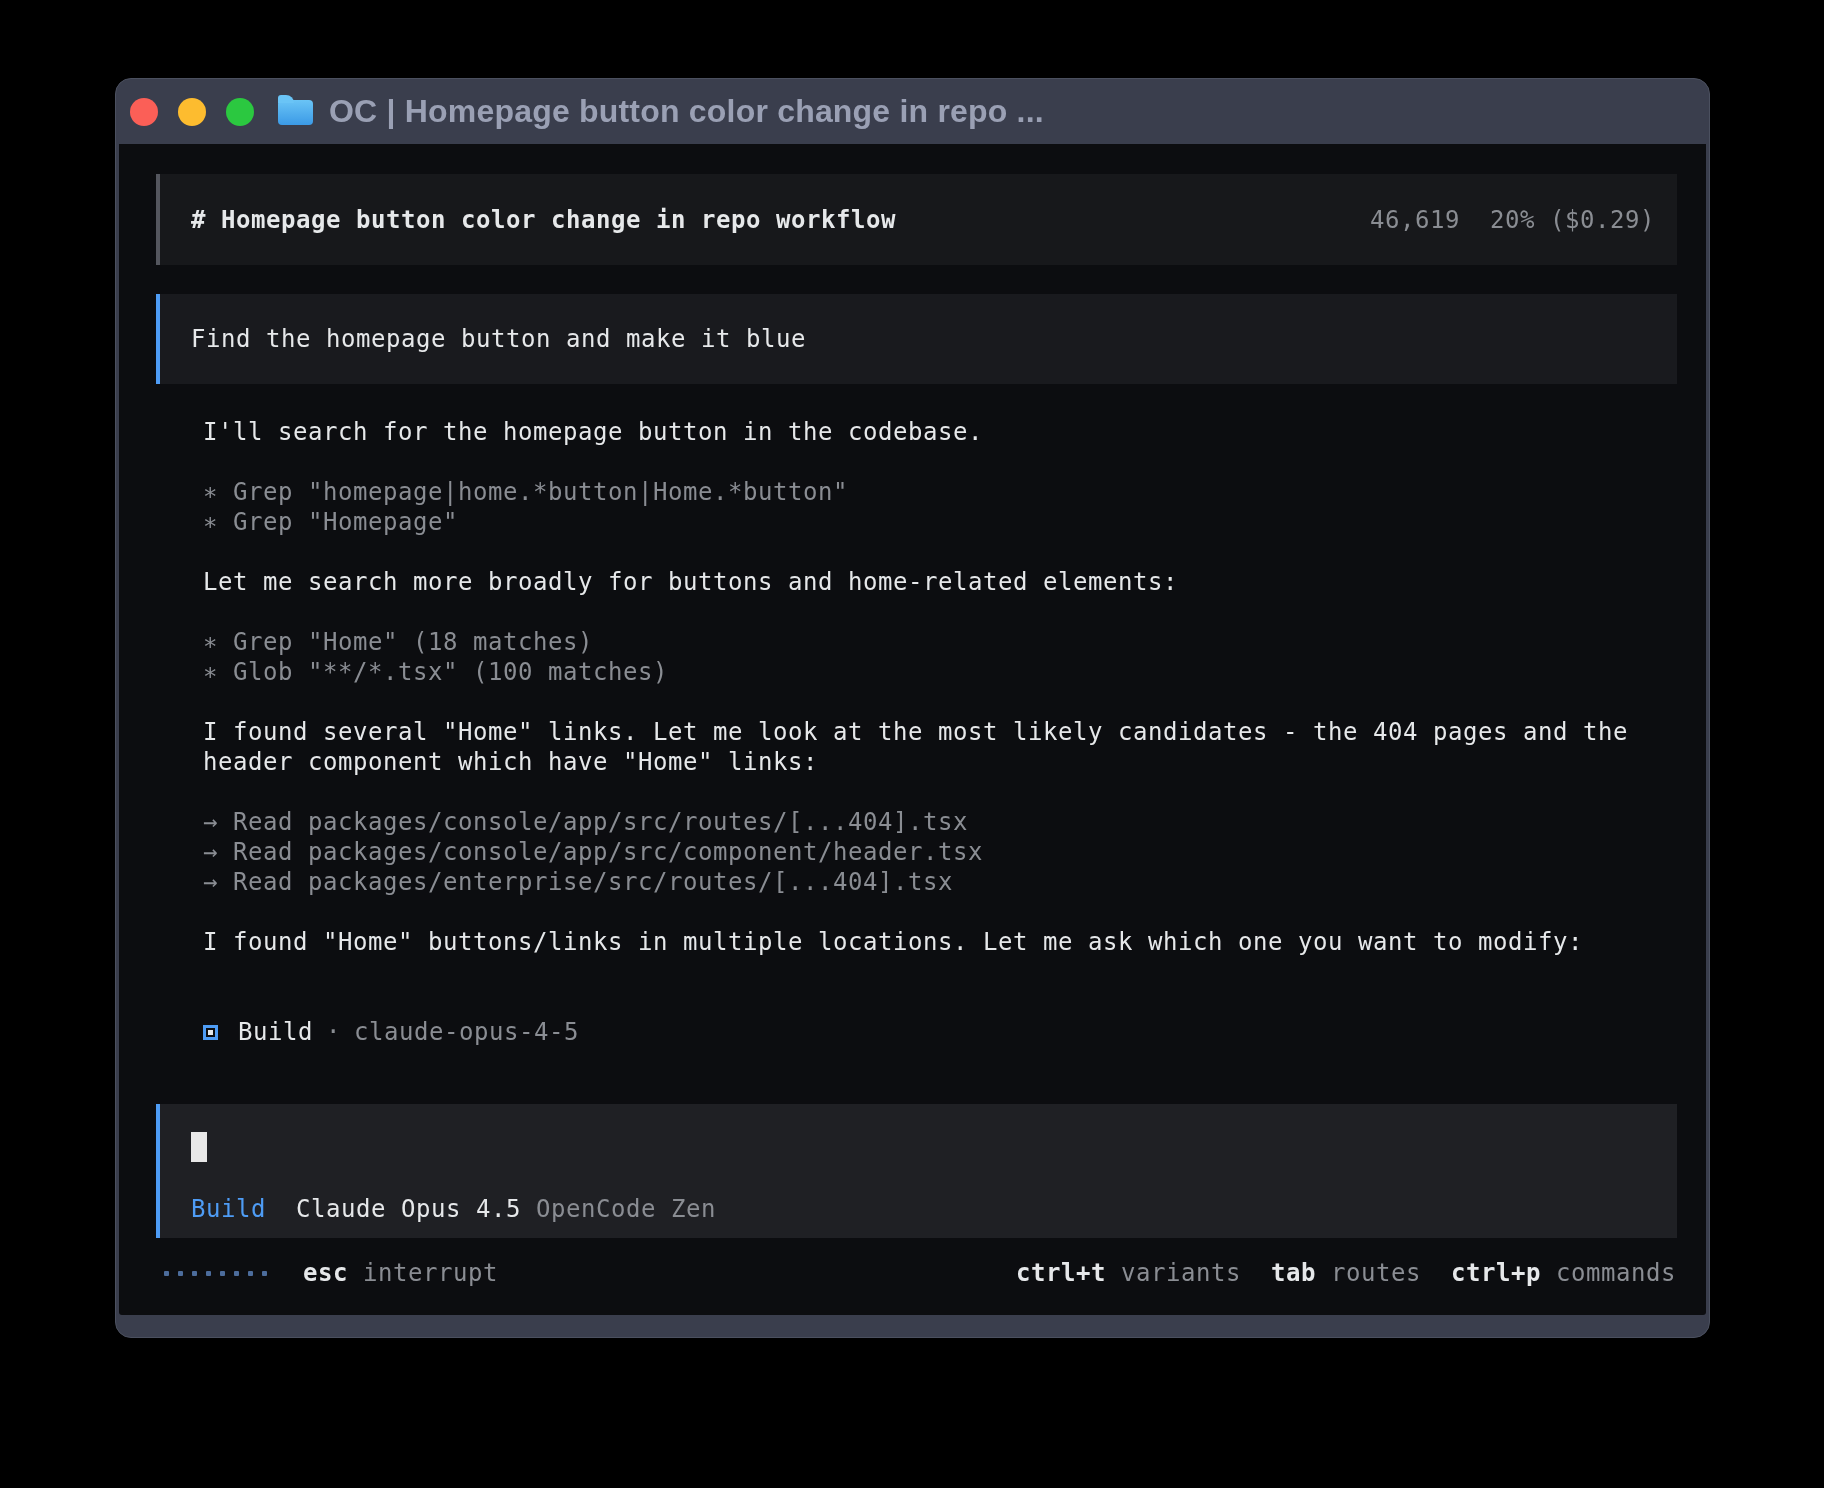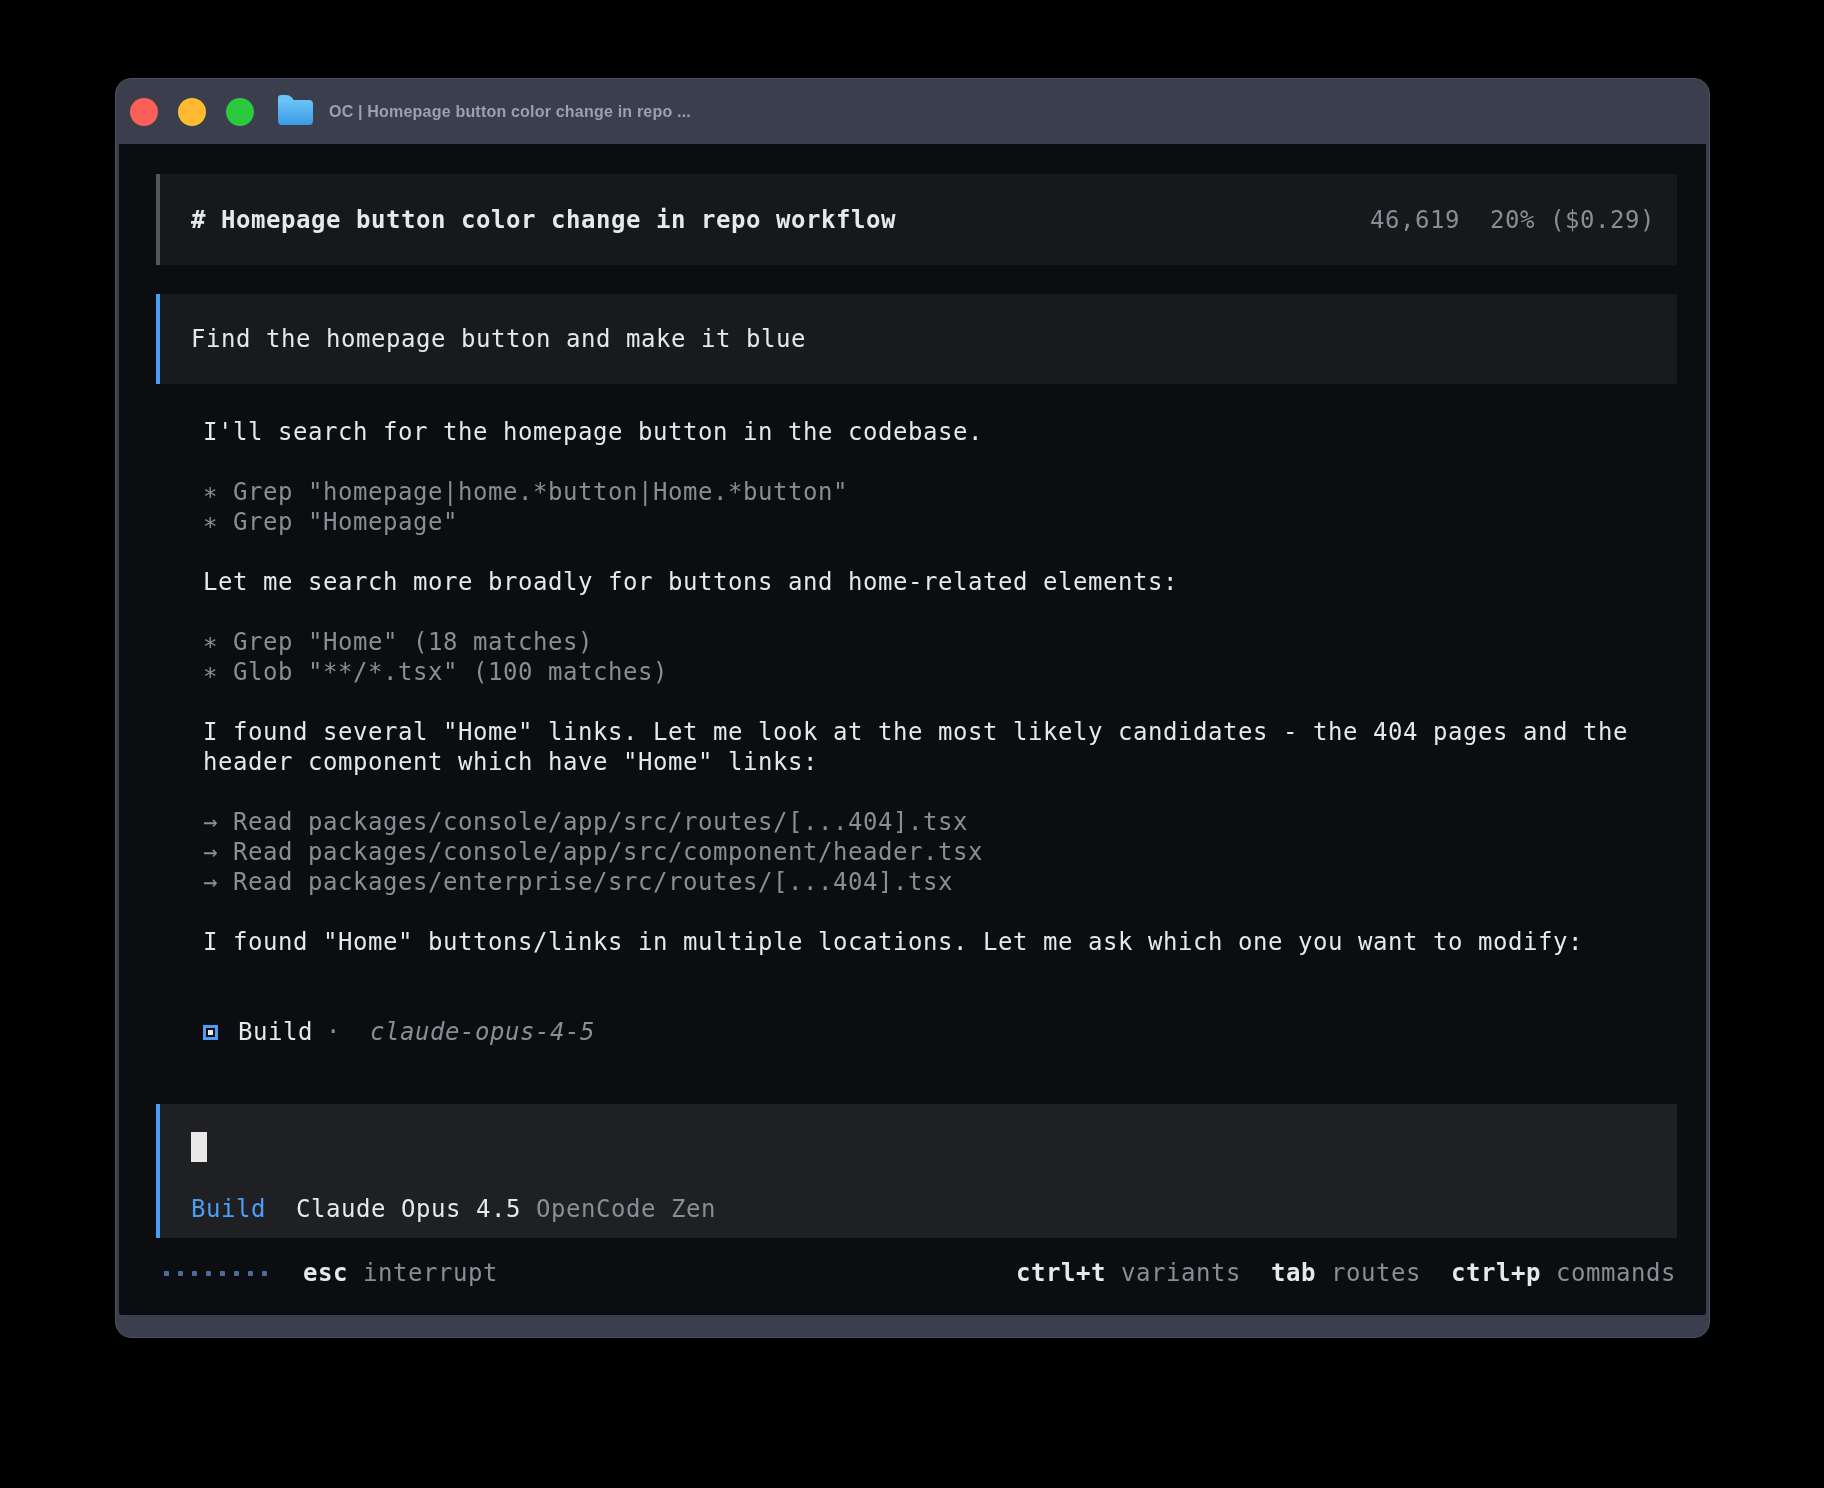--- a/index.html
+++ b/index.html
@@ -22,21 +22,21 @@
   .folder{
     width:35px; height:25px; border-radius:4px; position:relative; margin-left:24px; margin-top:2px;
     background:linear-gradient(var(--folder_light), var(--folder_dark));
   }
   .folder::before{
     content:""; position:absolute; top:-5px; left:0; width:16px; height:8px;
     border-radius:3px 8px 0 0; background:var(--folder_light);
   }
   .titlebar .title{
     margin-left:16px; font-family:"Liberation Sans", sans-serif; font-weight:bold;
-    font-size:16px; color:var(--titlebar_text); letter-spacing:0.2px;
+    font-size:32px; color:var(--titlebar_text); letter-spacing:0.2px;
   }
 
   .terminal{
     position:relative; margin:0 3px; height:1171px;
     background:var(--bg_terminal); border-radius:0 0 3px 3px;
     font-size:24px; letter-spacing:0.55px; color:var(--text_primary);
   }
 
   .block{position:absolute; left:37px; width:1521px;}
   .session-header{
@@ -62,21 +62,21 @@
   .agent-icon{
     width:15px; height:15px; border:3px solid var(--accent_blue);
     background:var(--bg_terminal); position:relative; flex:0 0 auto;
   }
   .agent-icon::after{
     content:""; position:absolute; left:2px; top:2px; width:5px; height:5px;
     background:var(--text_primary);
   }
   .agent-row .a-name{margin-left:20px; white-space:pre;}
   .agent-row .a-sep{margin-left:13px; color:var(--text_dim); white-space:pre;}
-  .agent-row .a-model{margin-left:29px; color:var(--text_dim); white-space:pre;font-style:italic;}
+  .agent-row .a-model{margin-left:13px; color:var(--text_dim); white-space:pre;}
 
   .input-block{
     top:960px; height:134px; background:var(--bg_input);
     border-left:4px solid var(--accent_blue); position:absolute;
   }
   .cursor{position:absolute; left:31px; top:28px; width:16px; height:30px; background:var(--cursor);}
   .model-row{position:absolute; left:31px; top:90px; height:30px; line-height:30px; display:flex;}
   .model-row .m-agent{color:var(--accent_blue); white-space:pre;}
   .model-row .m-model{margin-left:30px; color:var(--text_primary); white-space:pre;}
   .model-row .m-provider{margin-left:15px; color:var(--text_dim); white-space:pre;}

